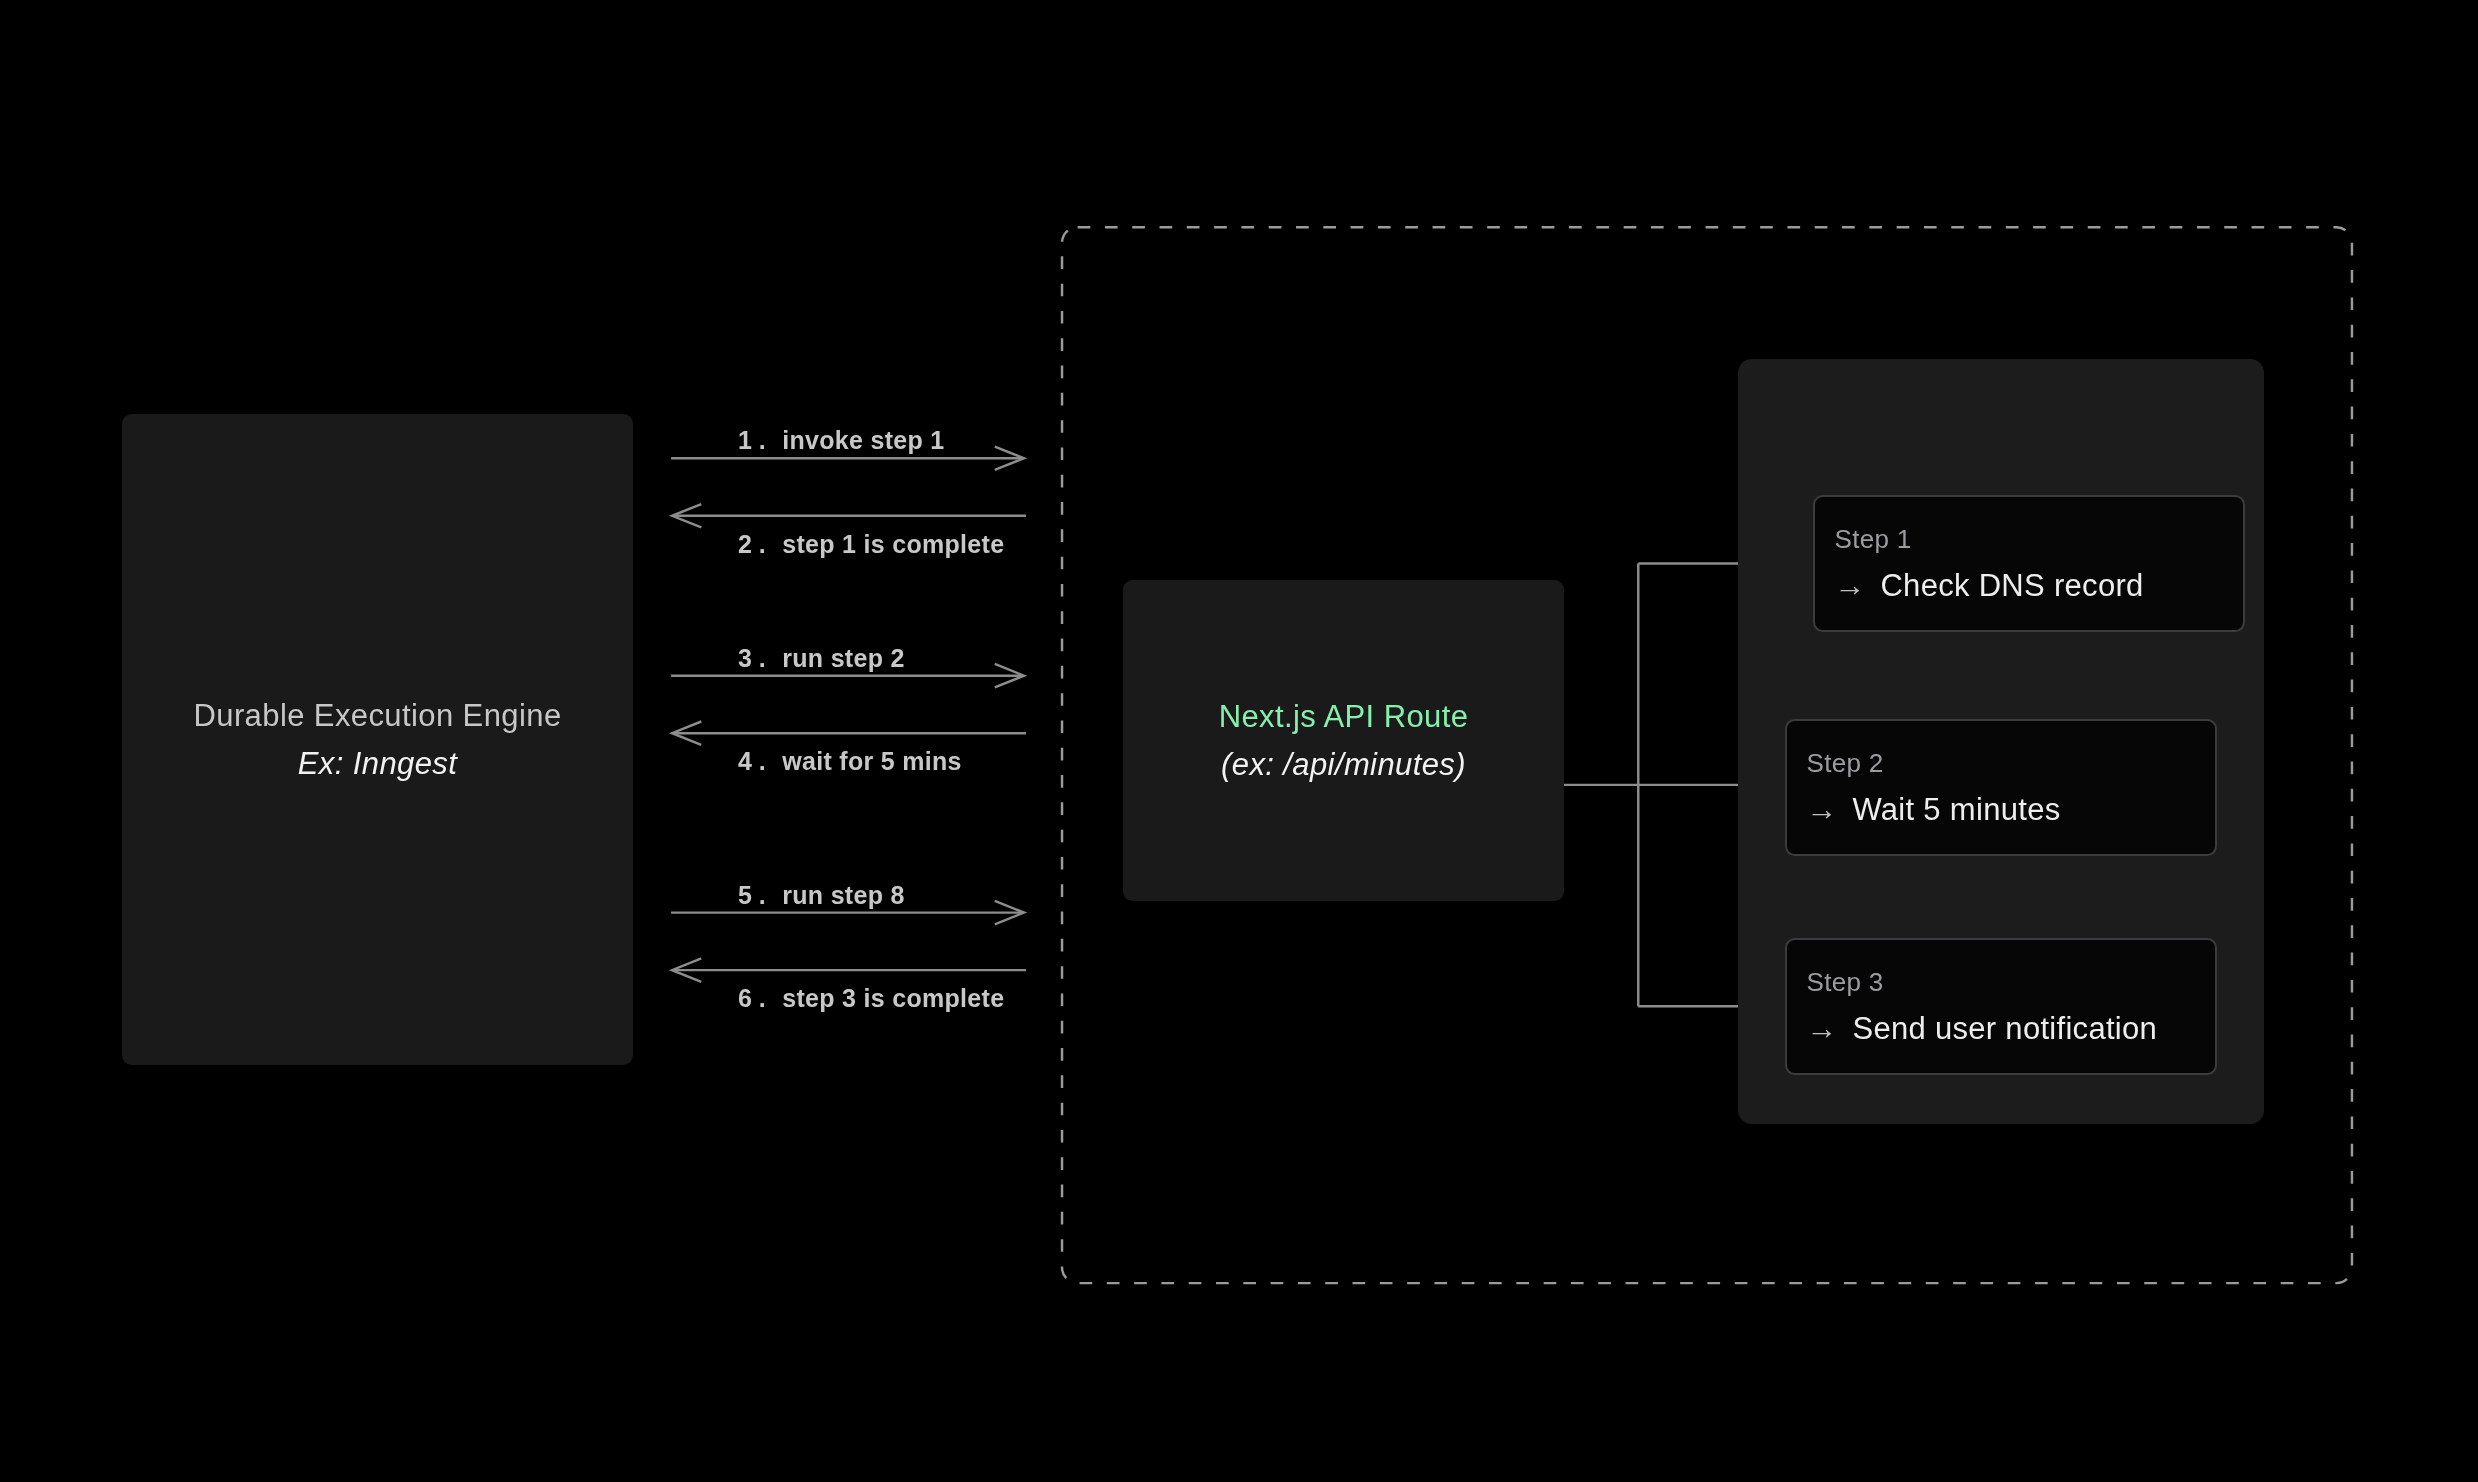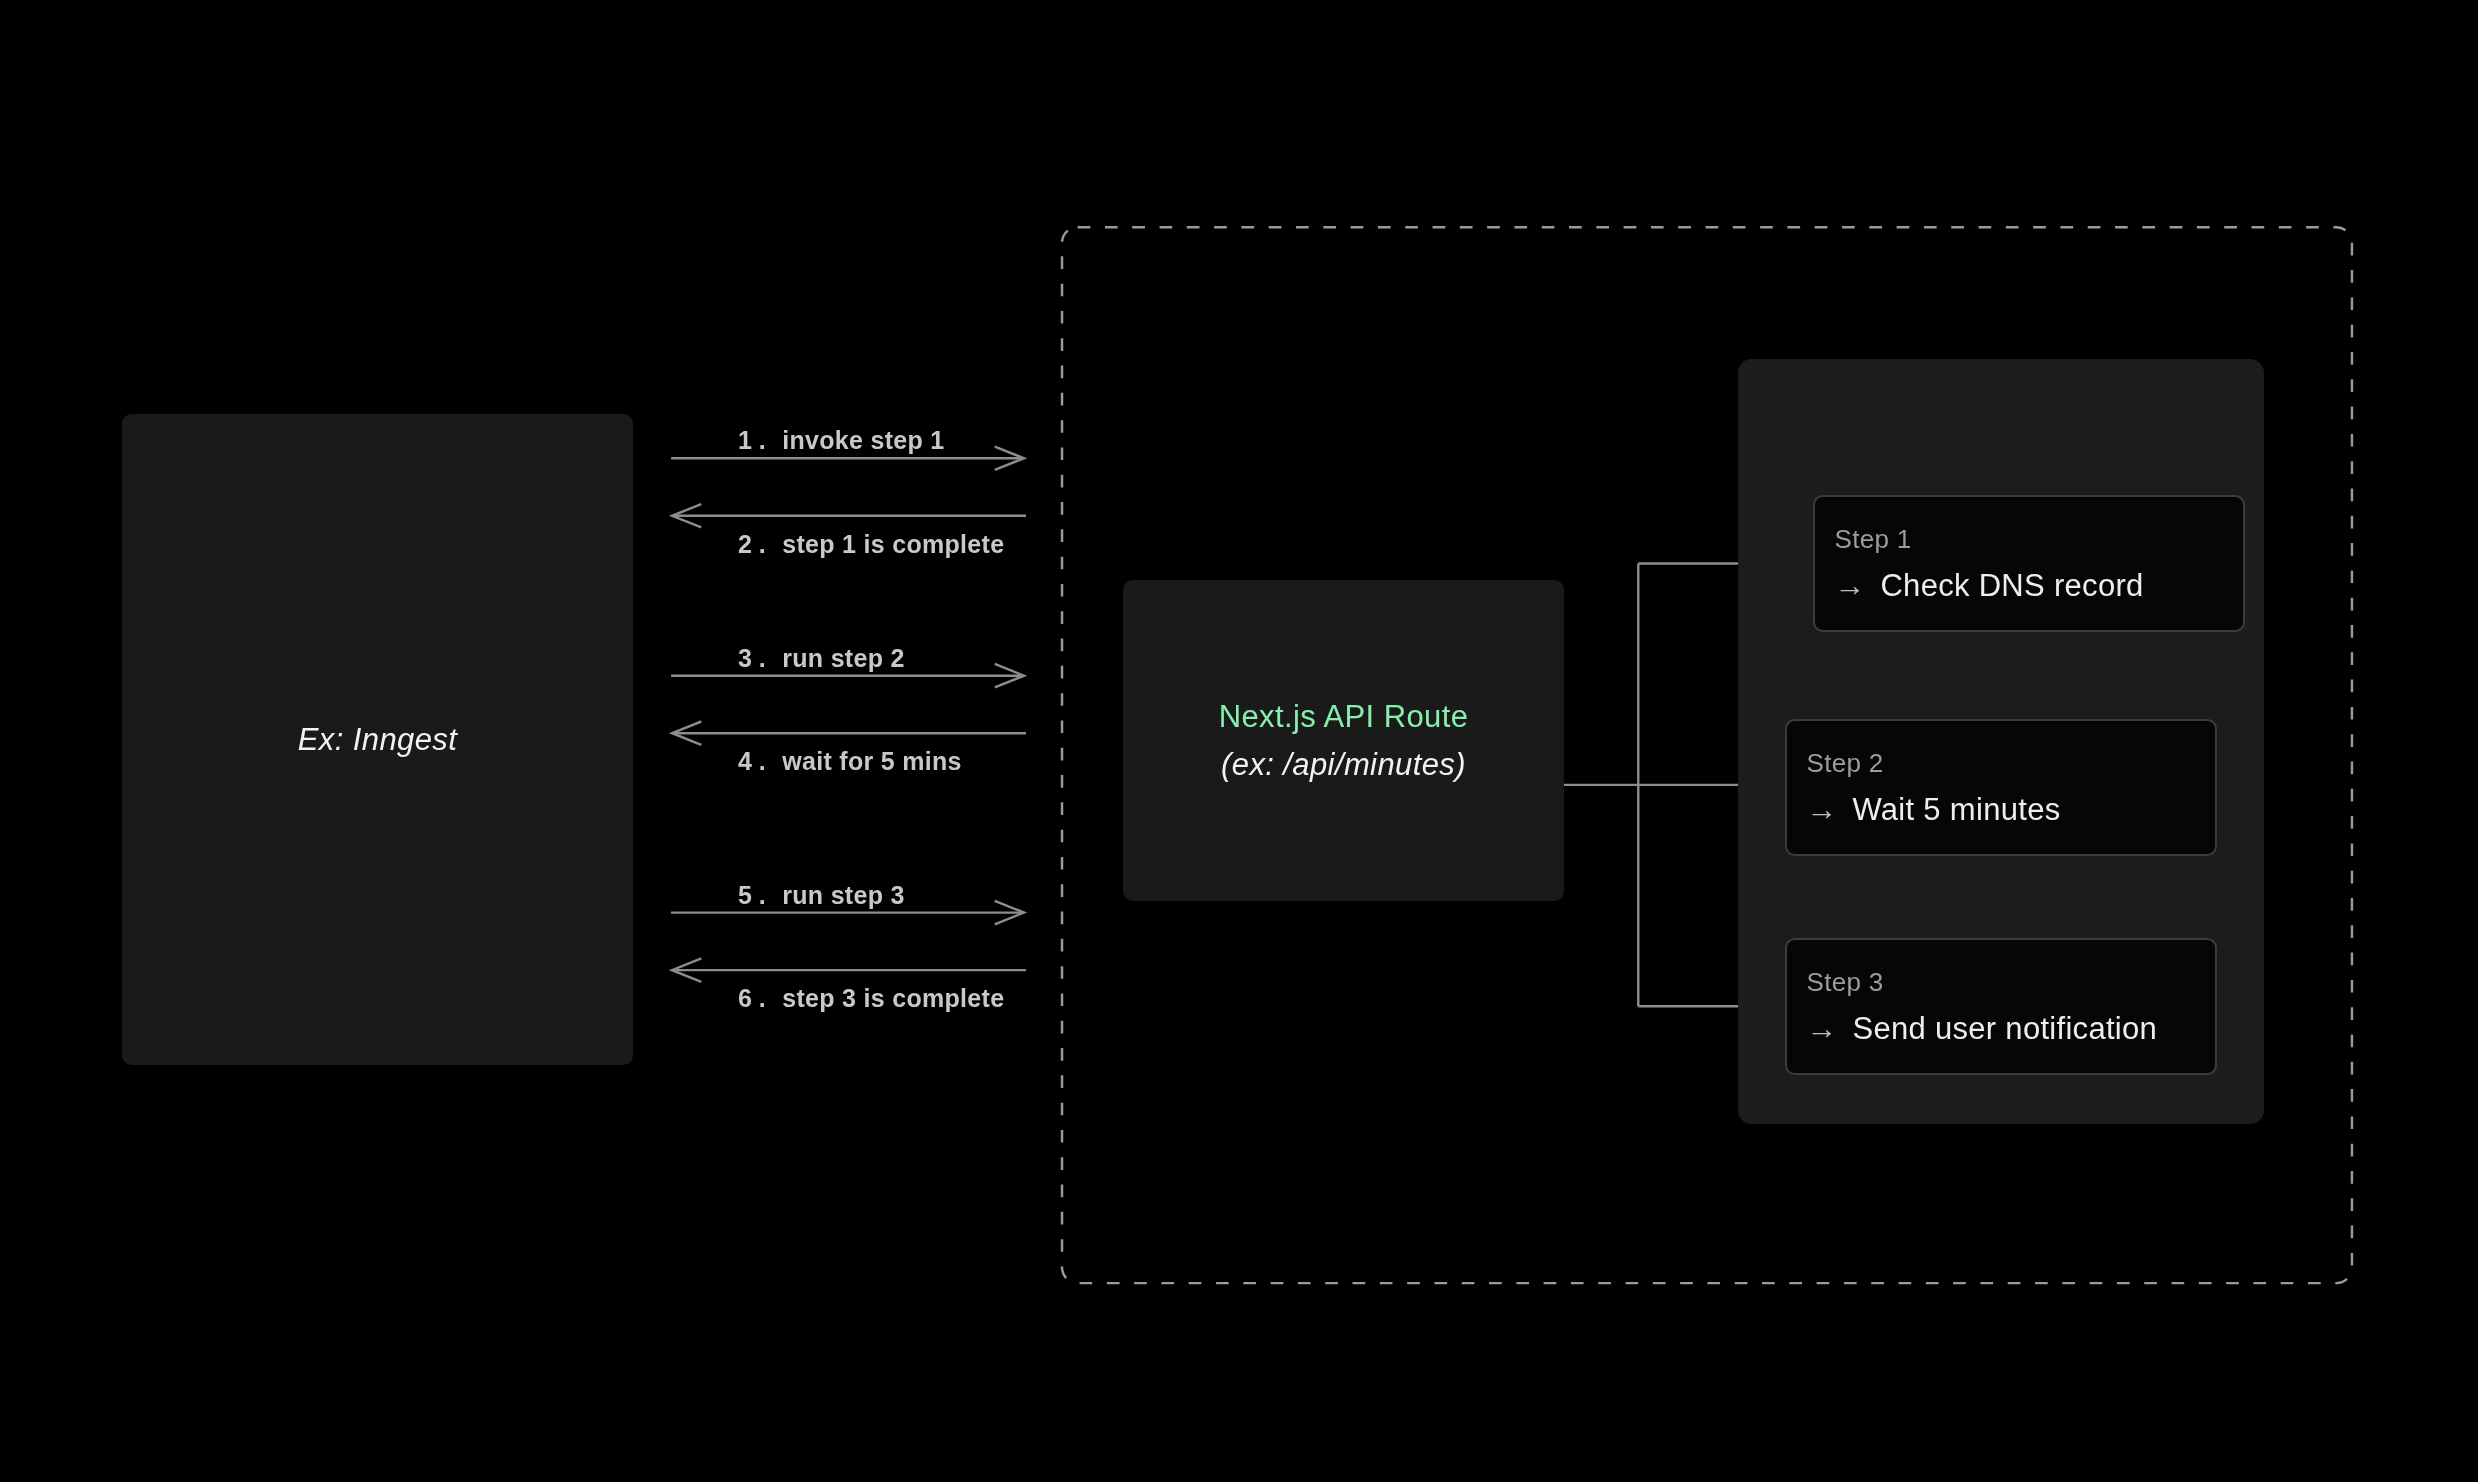--- a/index.html
+++ b/index.html
@@ -116,37 +116,38 @@
       <path d="M2044 654 V726"></path>
         <path d="M2031 714 L2044 728 L2057 714"></path>
     </g>
     <g stroke="#909090" stroke-width="2.5" fill="none">
       <path d="M2044 881 V954"></path>
         <path d="M2031 942 L2044 956 L2057 942"></path>
     </g>
   </svg>
 
   <div class="box engine">
+    <div class="box-title">Durable Execution Engine</div>
     <div class="box-subtitle">Ex: Inngest</div>
   </div>
 
   <div class="arrow-label al-1">
     <span class="num">1.</span><span>invoke step 1</span>
   </div>
   <div class="arrow-label al-2">
     <span class="num">2.</span><span>step 1 is complete</span>
   </div>
   <div class="arrow-label al-3">
     <span class="num">3.</span><span>run step 2</span>
   </div>
   <div class="arrow-label al-4">
     <span class="num">4.</span><span>wait for 5 mins</span>
   </div>
   <div class="arrow-label al-5">
-    <span class="num">5.</span><span>run step 3</span>
+    <span class="num">5.</span><span>run step 8</span>
   </div>
   <div class="arrow-label al-6">
     <span class="num">6.</span><span>step 3 is complete</span>
   </div>
 
 
   <div class="box api">
     <div class="box-title">Next.js API Route</div>
     <div class="box-subtitle">(ex: /api/minutes)</div>
   </div>

